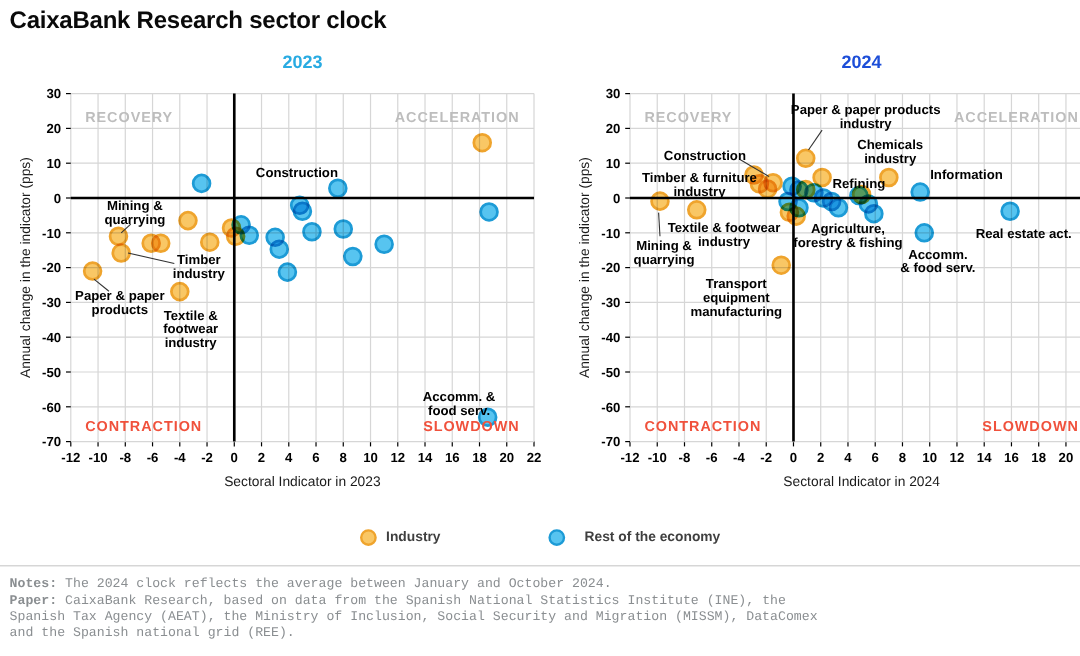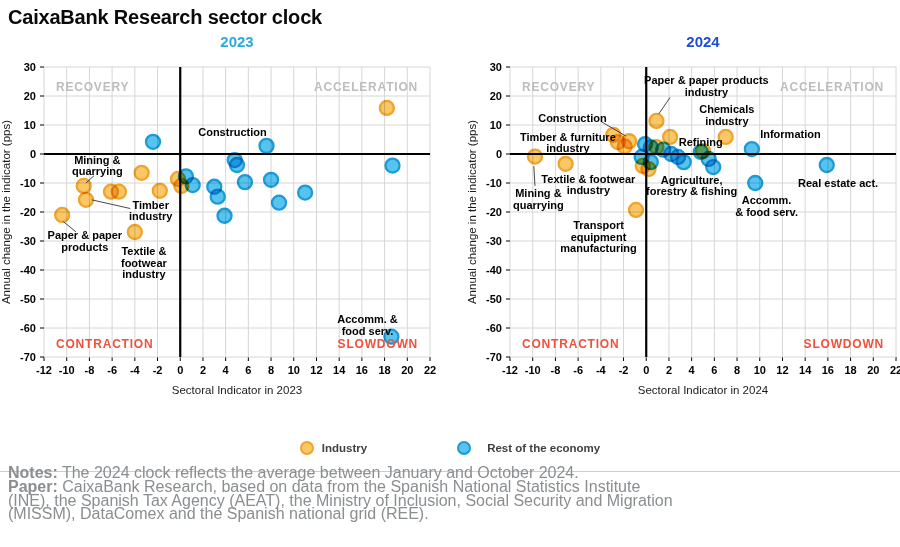--- a/index.html
+++ b/index.html
@@ -1,36 +1,36 @@
 <!DOCTYPE html>
 <html><head>
 <meta charset="utf-8">
 <style>
   html,body{margin:0;padding:0;background:#fff;}
   .page{position:relative;width:900px;height:547px;background:#ffffff;
         font-family:"Liberation Sans",sans-serif;overflow:hidden;}
   .main-title{position:absolute;left:8px;top:6px;margin:0;font-size:20px;font-weight:bold;
         color:#0a0a0a;letter-spacing:-0.2px;}
-  .chart{position:absolute;top:29px;width:440px;height:360px;}
+  .chart{position:absolute;top:40px;width:440px;height:360px;margin-left:15px;}
   .chart.left{left:0;}
   .chart.right{left:466px;}
   .year-title{position:absolute;left:44px;top:4px;width:386px;text-align:center;
         font-size:15px;font-weight:bold;}
   .svg-slot{position:absolute;left:0;top:24px;}
   svg{overflow:visible;display:block;}
   text.tick{font:bold 11px "Liberation Sans",sans-serif;fill:#000;}
   text.axis-label{font:11.5px "Liberation Sans",sans-serif;fill:#1a1a1a;}
   text.annot{font:bold 11px "Liberation Sans",sans-serif;fill:#000;}
   text.quad{font:bold 12px "Liberation Sans",sans-serif;letter-spacing:0.8px;}
   .legend{position:absolute;left:0;top:441px;width:900px;display:flex;
         justify-content:center;gap:90px;align-items:center;}
   .legend-item{display:flex;align-items:center;gap:8px;font-size:11.5px;font-weight:bold;}
   .legend-dot{width:10px;height:10px;border-radius:50%;border:2.5px solid transparent;display:inline-block;}
   .divider{position:absolute;left:0;top:471px;width:900px;height:1px;}
-  .notes{position:absolute;left:8px;top:466px;width:676px;font-size:16px;line-height:13.8px;}
+  .notes{position:absolute;left:8px;top:481px;width:676px;font-size:11px;line-height:13.8px;font-family:Liberation Mono, monospace;}
   .notes p{margin:0;}
 </style>
 </head>
 <body>
 
 <div class="page">
   <h1 class="main-title">CaixaBank Research sector clock</h1>
 
   <div class="chart left">
     <div class="year-title" style="color: rgb(41, 171, 226);">2023</div>

